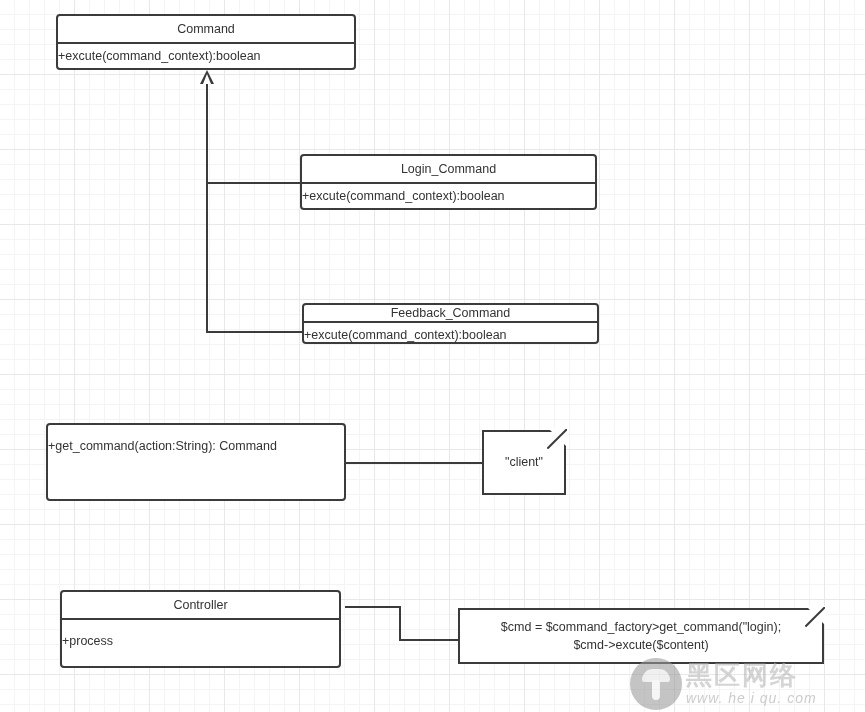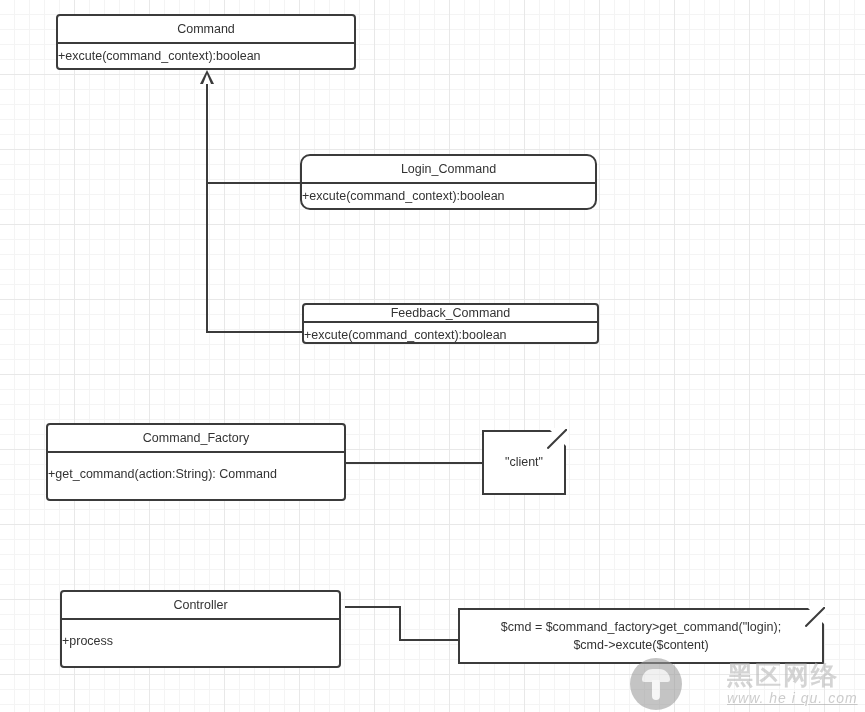--- a/index.html
+++ b/index.html
@@ -150,21 +150,20 @@
   #watermark {
     position: absolute;
     left: 630px;
     top: 655px;
     width: 235px;
     height: 57px;
     display: flex;
     align-items: center;
     opacity: 0.58;
     pointer-events: none;
-    gap: 41px;
   }
   #watermark .wm-logo {
     width: 52px;
     height: 52px;
     border-radius: 50%;
     background: #9a9a9a;
     position: relative;
     flex: 0 0 auto;
   }
   #watermark .wm-logo::before {
@@ -198,21 +197,20 @@
     color: #b6b6b6;
     letter-spacing: 2px;
     font-weight: bold;
   }
   #watermark .wm-url {
     font-size: 14px;
     color: #a8a8a8;
     font-style: italic;
     letter-spacing: 1px;
     margin-top: 3px;
-    text-decoration: underline;
   }
 </style>
 </head>
 <body>
 
 <div id="canvas">
 
   <div class="ln v" style="left:206px; top:84px; height:249px;"></div>
 
   <div class="arrow-gen" style="left:207px; top:70px;">
@@ -228,32 +226,31 @@
 
   <div class="ln h" style="left:345px; top:606px; width:56px;"></div>
   <div class="ln v" style="left:399px; top:606px; height:35px;"></div>
   <div class="ln h" style="left:399px; top:639px; width:59px;"></div>
 
   <div class="uml-class" style="left:56px; top:14px; width:300px; height:56px;">
     <div class="cls-title" style="height:28px;">Command</div>
     <div class="cls-members" style="padding-top:5px;">+excute(command_context):boolean</div>
   </div>
 
-  <div class="uml-class" style="left:300px; top:154px; width:297px; height:56px;border-radius:10px;">
+  <div class="uml-class" style="left:300px; top:154px; width:297px; height:56px;">
     <div class="cls-title" style="height:28px;">Login_Command</div>
     <div class="cls-members" style="padding-top:5px;">+excute(command_context):boolean</div>
   </div>
 
   <div class="uml-class" style="left:302px; top:303px; width:297px; height:41px;">
     <div class="cls-title" style="height:28px;">Feedback_Command</div>
     <div class="cls-members" style="padding-top:5px;">+excute(command_context):boolean</div>
   </div>
 
   <div class="uml-class tall" style="left:46px; top:423px; width:300px; height:78px;">
-    <div class="cls-title" style="height:28px;">Command_Factory</div>
     <div class="cls-members" style="padding-top:14px;">+get_command(action:String): Command</div>
   </div>
 
   <div class="uml-class tall" style="left:60px; top:556px; width:281px; height:78px;margin-top:34px;">
     <div class="cls-title" style="height:28px;">Controller</div>
     <div class="cls-members" style="padding-top:14px;">+process</div>
   </div>
 
   <div class="uml-note" style="left:482px; top:430px; width:84px; height:65px;">
     <div class="note-body"></div>

